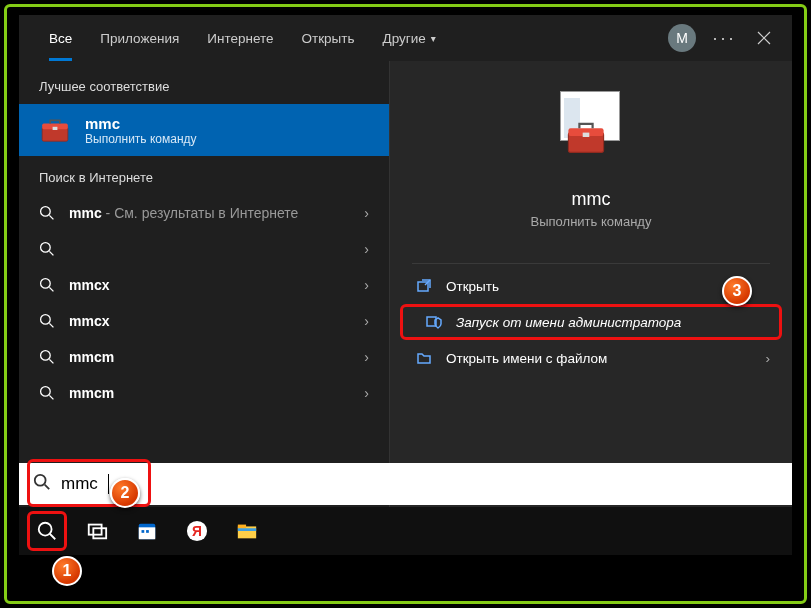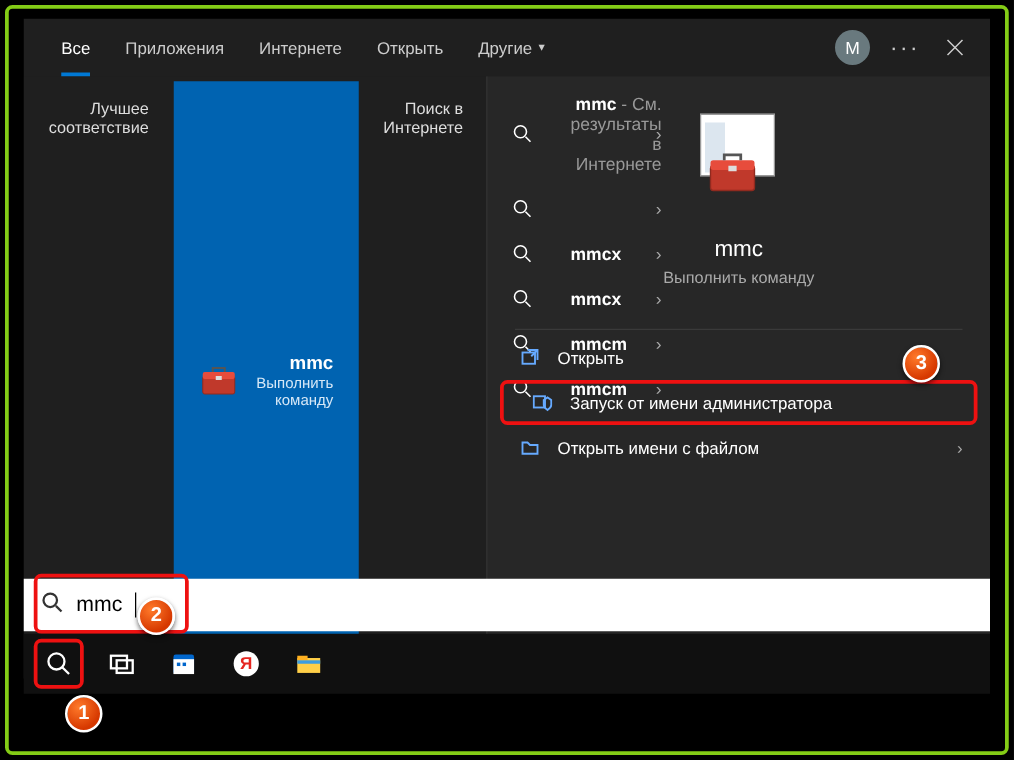--- a/index.html
+++ b/index.html
@@ -13,31 +13,31 @@
   .tab.active { color:#fff; }
   .tab.active::after { content:""; position:absolute; left:14px; right:14px; bottom:0; height:3px; background:#0078d4; }
   .tab .chev { margin-left:5px; font-size:10px; }
   .tabs-spacer { flex:1; }
   .avatar { width:28px; height:28px; border-radius:50%; background:#69797e; color:#fff; display:flex; align-items:center; justify-content:center; font-size:14px; margin-right:8px; cursor:pointer;}
   .more-btn { width:40px; height:40px; display:flex; align-items:center; justify-content:center; color:#ccc; font-size:18px; cursor:pointer; letter-spacing:2px;}
   .close-btn { width:40px; height:40px; display:flex; align-items:center; justify-content:center; color:#ccc; cursor:pointer;}
   .close-btn svg{width:14px;height:14px;stroke:#ccc;stroke-width:1.2;}
 
   .panel-body { flex:1; display:flex; overflow:hidden; }
-  .left-col { width:370px; background:#1f1f1f; display:flex; flex-direction:row; padding-top:4px;text-align:right;}
+  .left-col { width:370px; background:#1f1f1f; display:flex; flex-direction:column; padding-top:4px;}
   .right-col { flex:1; background:#272727; display:flex; flex-direction:column; border-left:1px solid #333;}
 
   .section-head { color:#ddd; font-size:13px; padding:14px 20px 10px; }
   .best-match { background:#0063b1; display:flex; align-items:center; padding:10px 20px; gap:14px; cursor:pointer;}
   .best-match .icon-box { width:32px; height:32px; display:flex; align-items:center; justify-content:center;}
   .toolbox-mini{width:32px;height:32px;}
   .bm-title{color:#fff; font-size:15px; font-weight:600;}
   .bm-sub{color:#d6e8f7; font-size:12px;}
 
-  .web-item { display:flex; align-items:center; padding:10px 20px; color:#fff; font-size:14px; cursor:pointer; gap:30px; position:relative;}
+  .web-item { display:flex; align-items:center; padding:10px 20px; color:#fff; font-size:14px; cursor:pointer; gap:14px; position:relative;}
   .web-item .si { width:16px; height:16px; }
   .web-item .si svg{width:16px;height:16px;stroke:#fff;stroke-width:1.6;fill:none;}
   .web-item .dim { color:#999; font-weight:400;}
   .web-item .arrow{ position:absolute; right:20px; color:#aaa; font-size:14px; }
 
   .preview-head{ display:flex; flex-direction:column; align-items:center; padding:30px 0 18px;}
   .toolbox-big-wrap{position:relative;width:82px;height:82px;}
   .mmc-window{position:absolute;left:10px;top:0;width:60px;height:50px;background:#fff;border:1px solid #999;}
   .mmc-window::before{content:"";position:absolute;left:3px;top:6px;width:16px;height:40px;background:#dce6ef;}
   .toolbox-big{position:absolute;left:8px;top:24px;width:56px;height:44px;}
@@ -183,21 +183,21 @@
         <div class="action">
           <span class="ai">
               <svg viewBox="0 0 16 16">
                 <rect x="2" y="4" width="10" height="9"></rect>
                 <path d="M6 2 h8 v8"></path>
                 <path d="M9 7 L14 2"></path>
               </svg>
             </span>
           <span>Открыть</span>
         </div>
-        <div class="action hl" style="margin:0 10px;">
+        <div class="action hl" style="margin:0 10px;font-style:italic;">
           <span class="ai">
               <svg viewBox="0 0 16 16">
                 <rect x="1" y="3" width="9" height="9"></rect>
                 <path d="M9 6 l3 -2 l3 2 v4 c0 2 -3 4 -3 4 s-3 -2 -3 -4 z"></path>
               </svg>
             </span>
           <span>Запуск от имени администратора</span>
         </div>
         <div class="action">
           <span class="ai">

